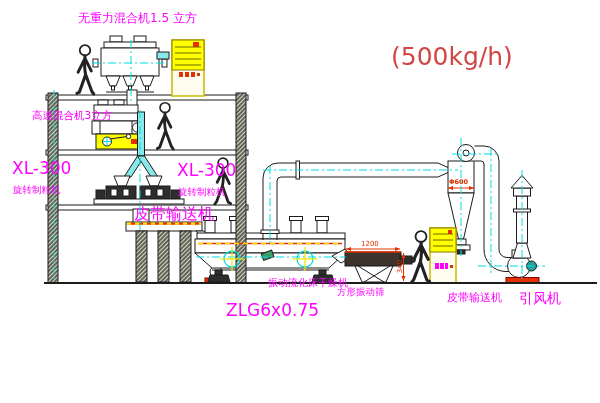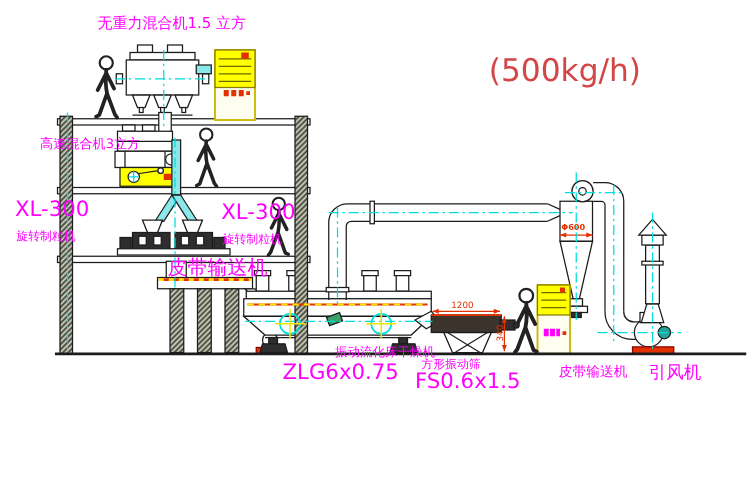--- a/index.html
+++ b/index.html
@@ -265,23 +265,22 @@
 <div class="lbl red t-cap">(500kg/h)</div>
 
 <div class="lbl" style="left:78px;top:12px;font-size:12px;">无重力混合机1.5 立方</div>
 <div class="lbl" style="left:32px;top:110px;font-size:10.5px;">高速混合机3立方</div>
 <div class="lbl" style="left:12px;top:160px;font-size:17px;">XL-300</div>
 <div class="lbl" style="left:13px;top:185px;font-size:9.5px;">旋转制粒机</div>
 <div class="lbl" style="left:177px;top:162px;font-size:17px;">XL-300</div>
 <div class="lbl" style="left:178px;top:187px;font-size:9.5px;">旋转制粒机</div>
 <div class="lbl" style="left:134px;top:206px;font-size:16px;">皮带输送机</div>
 <div class="lbl" style="left:228px;top:278px;font-size:10px;margin-left:40px;">振动流化床干燥机</div>
-<div class="lbl" style="left:226px;top:290px;font-size:17px;">ZLG6x0.75</div>
+<div class="lbl" style="left:226px;top:302px;font-size:17px;">ZLG6x0.75</div>
 <div class="lbl" style="left:337px;top:287px;font-size:9.5px;">方形振动筛</div>
-<div class="lbl" style="left:332px;top:297px;font-size:17px;">FS0.6x1.5</div>
 <div class="lbl" style="left:447px;top:292px;font-size:11px;">皮带输送机</div>
 <div class="lbl" style="left:519px;top:291px;font-size:14px;">引风机</div>
 
 <div class="dim" style="left:449px;top:179px;font-size:6.5px;font-weight:bold;">Φ600</div>
 <div class="dim" style="left:361px;top:241px;font-size:7px;">1200</div>
 <div class="dim" style="left:394px;top:263px;font-size:7px;transform:rotate(-90deg);">340</div>
 
 </div>
 
 </body></html>

